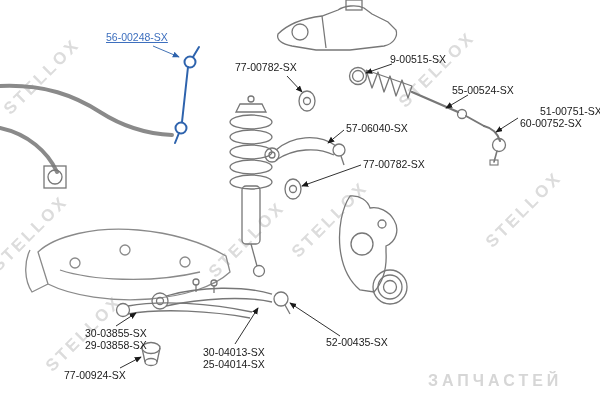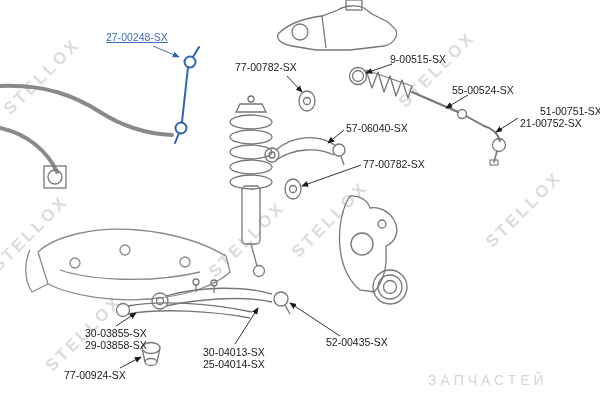--- a/index.html
+++ b/index.html
@@ -7,21 +7,21 @@
     position:relative;width:600px;height:400px;background:#ffffff;overflow:hidden;
     font-family:"Liberation Sans", sans-serif;
   }
   .wm-layer{position:absolute;inset:0;pointer-events:none;}
   .wm{
     position:absolute;color:#dcdcdc;font-weight:bold;font-size:17px;
     letter-spacing:3px;transform:rotate(-45deg);transform-origin:left top;
     white-space:nowrap;user-select:none;
   }
   .wm-cyr{
-    position:absolute;color:#d6d6d6;font-weight:normal;font-size:14px;
+    position:absolute;color:#d6d6d6;font-weight:bold;font-size:16px;
     letter-spacing:4px;white-space:nowrap;user-select:none;
   }
   .art{position:absolute;inset:0;}
   .lbl{
     position:absolute;font-size:10.5px;color:#1a1a1a;white-space:nowrap;line-height:12px;
   }
   .lbl.hl{color:#3d6fbe;text-decoration:underline;cursor:pointer;}
 </style>
 </head>
 <body>
@@ -184,26 +184,26 @@
       <path d="M518,118 L496,132" marker-end="url(#arr)"></path>
       <path d="M344,130 L328,143" marker-end="url(#arr)"></path>
       <path d="M361,165 L302,186" marker-end="url(#arr)"></path>
       <path d="M116,326 L136,313" marker-end="url(#arr)"></path>
       <path d="M235,344 L258,308" marker-end="url(#arr)"></path>
       <path d="M340,336 L290,303" marker-end="url(#arr)"></path>
       <path d="M120,368 L141,357" marker-end="url(#arr)"></path>
     </g>
   </svg>
 
-  <div class="lbl hl" style="left:106px;top:31px">27-00248-SX</div>
+  <div class="lbl hl" style="left:106px;top:31px">56-00248-SX</div>
   <div class="lbl" style="left:235px;top:61px">77-00782-SX</div>
   <div class="lbl" style="left:390px;top:53px">9-00515-SX</div>
   <div class="lbl" style="left:452px;top:84px">55-00524-SX</div>
   <div class="lbl" style="left:540px;top:105px">51-00751-SX</div>
-  <div class="lbl" style="left:520px;top:117px">21-00752-SX</div>
+  <div class="lbl" style="left:520px;top:117px">60-00752-SX</div>
   <div class="lbl" style="left:346px;top:122px">57-06040-SX</div>
   <div class="lbl" style="left:363px;top:158px">77-00782-SX</div>
   <div class="lbl" style="left:85px;top:327px">30-03855-SX</div>
   <div class="lbl" style="left:85px;top:339px">29-03858-SX</div>
   <div class="lbl" style="left:203px;top:346px">30-04013-SX</div>
   <div class="lbl" style="left:203px;top:358px">25-04014-SX</div>
   <div class="lbl" style="left:326px;top:336px">52-00435-SX</div>
   <div class="lbl" style="left:64px;top:369px">77-00924-SX</div>
 
 </div>

